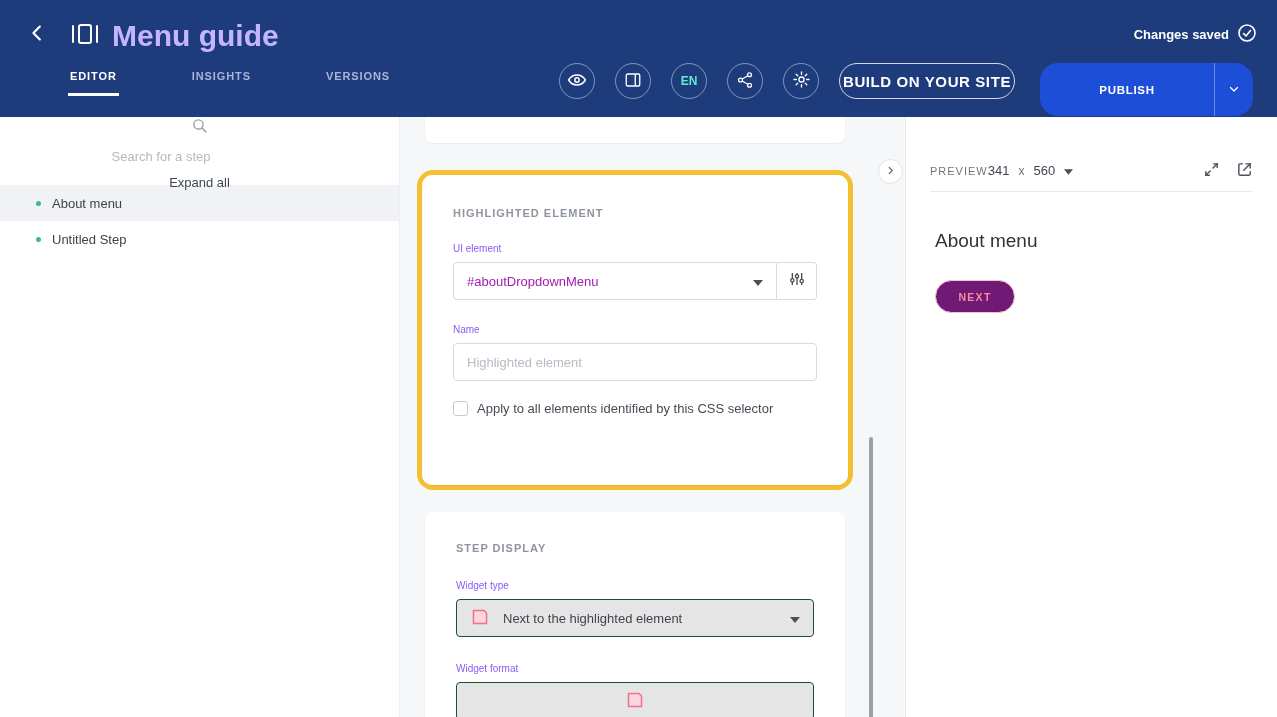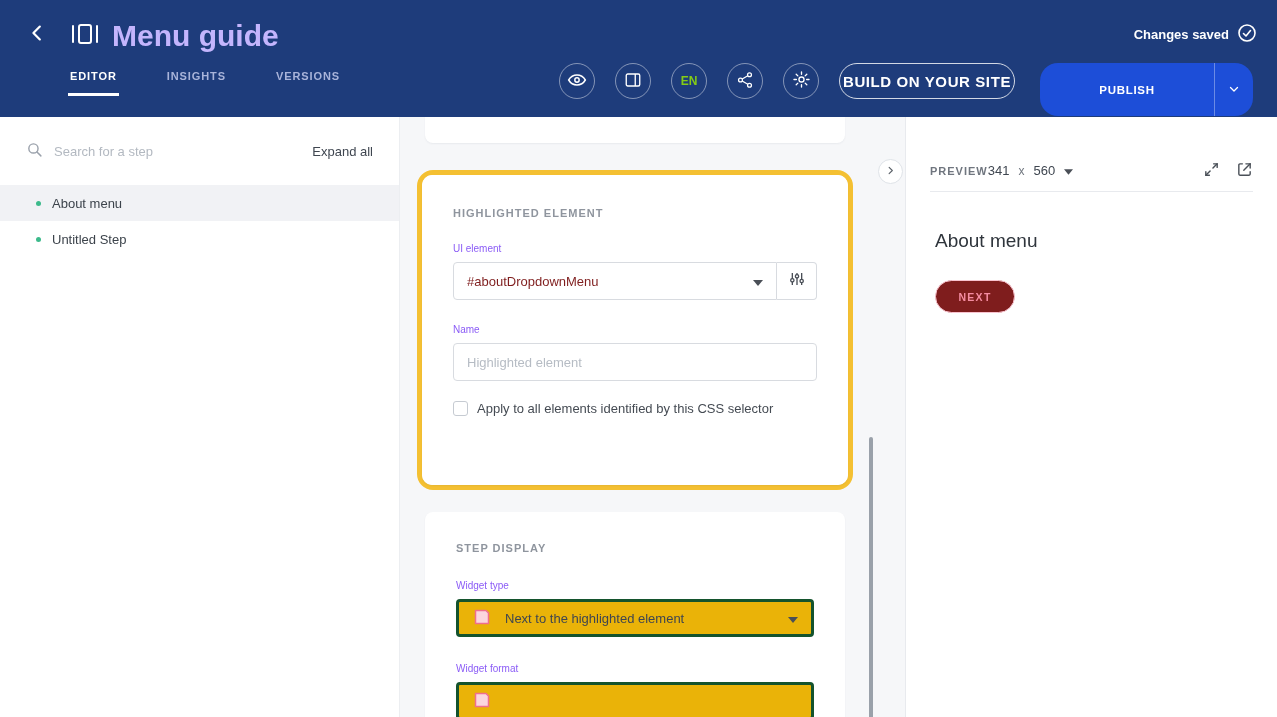--- a/index.html
+++ b/index.html
@@ -6,76 +6,76 @@
   body { font-family:"Liberation Sans", sans-serif; background:#fff; }
   .app { position:relative; width:1277px; height:717px; overflow:hidden; background:#fff; }
 
   
   .topbar { position:absolute; left:0; top:0; width:100%; height:117px; background:#1e3c7b; }
   .back-btn { position:absolute; left:24px; top:20px; width:28px; height:28px; display:flex; align-items:center; justify-content:center; cursor:pointer; background:none; border:none; }
   .logo { position:absolute; left:70px; top:21px; }
   .app-title { position:absolute; left:112px; top:19px; font-size:30px; font-weight:700; color:#c4b5fd; }
   .changes-saved { position:absolute; right:20px; top:23px; display:flex; align-items:center; gap:8px; color:#fff; font-size:13px; font-weight:700; }
 
-  .tabs { position:absolute; left:70px; top:70px; display:flex; gap:50px; }
+  .tabs { position:absolute; left:70px; top:70px; display:flex; gap:75px; }
   .tab { position:relative; color:#a9b4da; font-size:11px; font-weight:700; letter-spacing:0.9px; padding-bottom:14px; cursor:pointer; }
   .tab.active { color:#fff; }
   .tab.active::after { content:""; position:absolute; left:-2px; right:-2px; bottom:0; height:3px; background:#fff; }
 
   .topbar-icons { position:absolute; left:559px; top:63px; display:flex; gap:20px; }
-  .circle-btn { width:36px; height:36px; border-radius:50%; border:1px solid rgba(255,255,255,0.45); display:flex; align-items:center; justify-content:center; color:#84cc16; font-size:12px; font-weight:700; background:transparent; cursor:pointer; }
+  .circle-btn { width:36px; height:36px; border-radius:50%; border:1px solid rgba(255,255,255,0.45); display:flex; align-items:center; justify-content:center; color:#5eead4; font-size:12px; font-weight:700; background:transparent; cursor:pointer; }
 
   .build-btn { position:absolute; left:839px; top:63px; width:176px; height:36px; border:1px solid rgba(255,255,255,0.8); border-radius:18px; background:transparent; color:#fff; font-size:15px; font-weight:700; letter-spacing:0.6px; display:flex; align-items:center; justify-content:center; cursor:pointer; }
   .publish-btn { position:absolute; left:1040px; top:63px; width:213px; height:53px; border-radius:18px; background:#1d4ed8; display:flex; overflow:hidden; color:#fff; cursor:pointer; }
   .publish-main { flex:1; display:flex; align-items:center; justify-content:center; font-size:11.5px; font-weight:700; letter-spacing:0.7px; border-right:1px solid rgba(255,255,255,0.35); }
   .publish-caret { width:38px; display:flex; align-items:center; justify-content:center; }
 
   
   .sidebar { position:absolute; left:0; top:117px; width:400px; bottom:0; background:#fff; border-right:1px solid #eceef1; }
-  .search-row { height:68px; display:flex; align-items:center; padding:0 26px; gap:11px; }
+  .search-row { height:68px; display:flex; align-items:center; padding:0 26px; gap:11px;flex-direction:column; }
   .search-input { border:none; outline:none; flex:1; font-size:13px; color:#3f4650; background:transparent; }
   .search-input::placeholder { color:#b3b9c1; }
   .expand-all { font-size:13px; color:#3f4650; cursor:pointer; }
   .step-item { height:36px; display:flex; align-items:center; padding-left:36px; gap:11px; font-size:13px; color:#3c434b; cursor:pointer; }
   .step-item.selected { background:#f1f2f5; }
   .step-dot { width:5px; height:5px; border-radius:50%; background:#3cba8b; }
 
   
   .main { position:absolute; left:400px; top:117px; width:505px; bottom:0; background:#f6f7f9; overflow:hidden; }
   .card { background:#fff; box-shadow:0 1px 2px rgba(20,30,60,0.06); }
   .partial-card { position:absolute; left:25px; top:0; width:420px; height:26px; border-radius:0 0 8px 8px; }
   .highlight-wrap { position:absolute; left:17px; top:53px; width:436px; height:320px; border:5px solid #f4c032; border-radius:16px; padding:0; }
   .highlight-card { width:100%; height:100%; border-radius:10px; padding:32px 31px 0; }
   .card-heading { font-size:11px; font-weight:700; letter-spacing:1px; color:#8f959e; }
   .field-label { font-size:10px; color:#8b5cf6; margin:24px 0 8px; }
   .select-row { display:flex; height:38px; }
-  .select-box { flex:1; border:1px solid #d8dbe0; border-radius:4px 0 0 4px; display:flex; align-items:center; justify-content:space-between; padding:0 13px; font-size:13px; color:#7f1d1d; background:#fff; cursor:pointer; }
+  .select-box { flex:1; border:1px solid #d8dbe0; border-radius:4px 0 0 4px; display:flex; align-items:center; justify-content:space-between; padding:0 13px; font-size:13px; color:#a21caf; background:#fff; cursor:pointer; }
   .select-adorn { width:40px; border:1px solid #d8dbe0; border-left:none; border-radius:0 4px 4px 0; display:flex; align-items:center; justify-content:center; background:#fff; cursor:pointer; }
   .text-input { width:100%; height:38px; border:1px solid #d8dbe0; border-radius:4px; padding:0 13px; font-size:13px; color:#3f4650; outline:none; }
   .text-input::placeholder { color:#b6bcc4; }
   .checkbox-row { margin-top:20px; display:flex; gap:9px; font-size:13px; color:#454b53; }
   .checkbox { width:15px; height:15px; border:1px solid #c6cbd2; border-radius:3px; background:#fff; flex:none; cursor:pointer; }
   .step-card { position:absolute; left:25px; top:395px; width:420px; height:400px; border-radius:8px; padding:30px 31px 0; }
-  .select-full { height:38px; border:3px solid #14532d; border-radius:4px; display:flex; align-items:center; padding:0 13px; gap:13px; font-size:13px; color:#3f4650; background:#eab308; cursor:pointer; }
+  .select-full { height:38px; border:1px solid #14532d; border-radius:4px; display:flex; align-items:center; padding:0 13px; gap:13px; font-size:13px; color:#3f4650; background:#e5e5e5; cursor:pointer;justify-content:center; }
   .select-full .caret { margin-left:auto; }
   .scrollbar { position:absolute; left:469px; top:320px; width:4px; height:397px; background:#9aa1aa; border-radius:2px; }
 
   
   .collapse-btn { position:absolute; left:878px; top:159px; width:25px; height:25px; border-radius:50%; background:#fff; border:1px solid #dfe3e8; display:flex; align-items:center; justify-content:center; cursor:pointer; z-index:5; }
 
   
   .preview { position:absolute; left:905px; top:117px; right:0; bottom:0; background:#fff; border-left:1px solid #e8eaee; }
   .preview-header { margin:33px 24px 0; height:42px; display:flex; align-items:center; border-bottom:1px solid #e8eaee; }
-  .preview-label { font-size:11px; font-weight:700; letter-spacing:1px; color:#70767f; }
+  .preview-label { font-size:11px; font-weight:400; letter-spacing:1px; color:#70767f; }
   .size-group { display:flex; align-items:center; gap:9px; font-size:13px; color:#3f4650; cursor:pointer; }
   .size-group .sep { color:#70767f; font-size:12px; }
   .header-icons { margin-left:auto; display:flex; align-items:center; gap:16px; }
   .icon-btn { background:none; border:none; cursor:pointer; display:flex; align-items:center; justify-content:center; padding:0; }
   .preview-title { margin:38px 0 0 29px; font-size:19px; color:#2f353c; }
-  .next-btn { margin:28px 0 0 29px; width:80px; height:33px; border:1px solid #f9c3cf; border-radius:17px; background:#7f1d1d; color:#f58ca1; font-size:10.5px; font-weight:700; letter-spacing:1.3px; display:flex; align-items:center; justify-content:center; cursor:pointer; }
+  .next-btn { margin:28px 0 0 29px; width:80px; height:33px; border:1px solid #f9c3cf; border-radius:17px; background:#701a75; color:#f58ca1; font-size:10.5px; font-weight:700; letter-spacing:1.3px; display:flex; align-items:center; justify-content:center; cursor:pointer; }
 </style>
 </head>
 <body>
 
 <div class="app">
 
   <div class="topbar">
     <button class="back-btn">
       <span>
         <svg width="22" height="22" viewBox="0 0 24 24">

